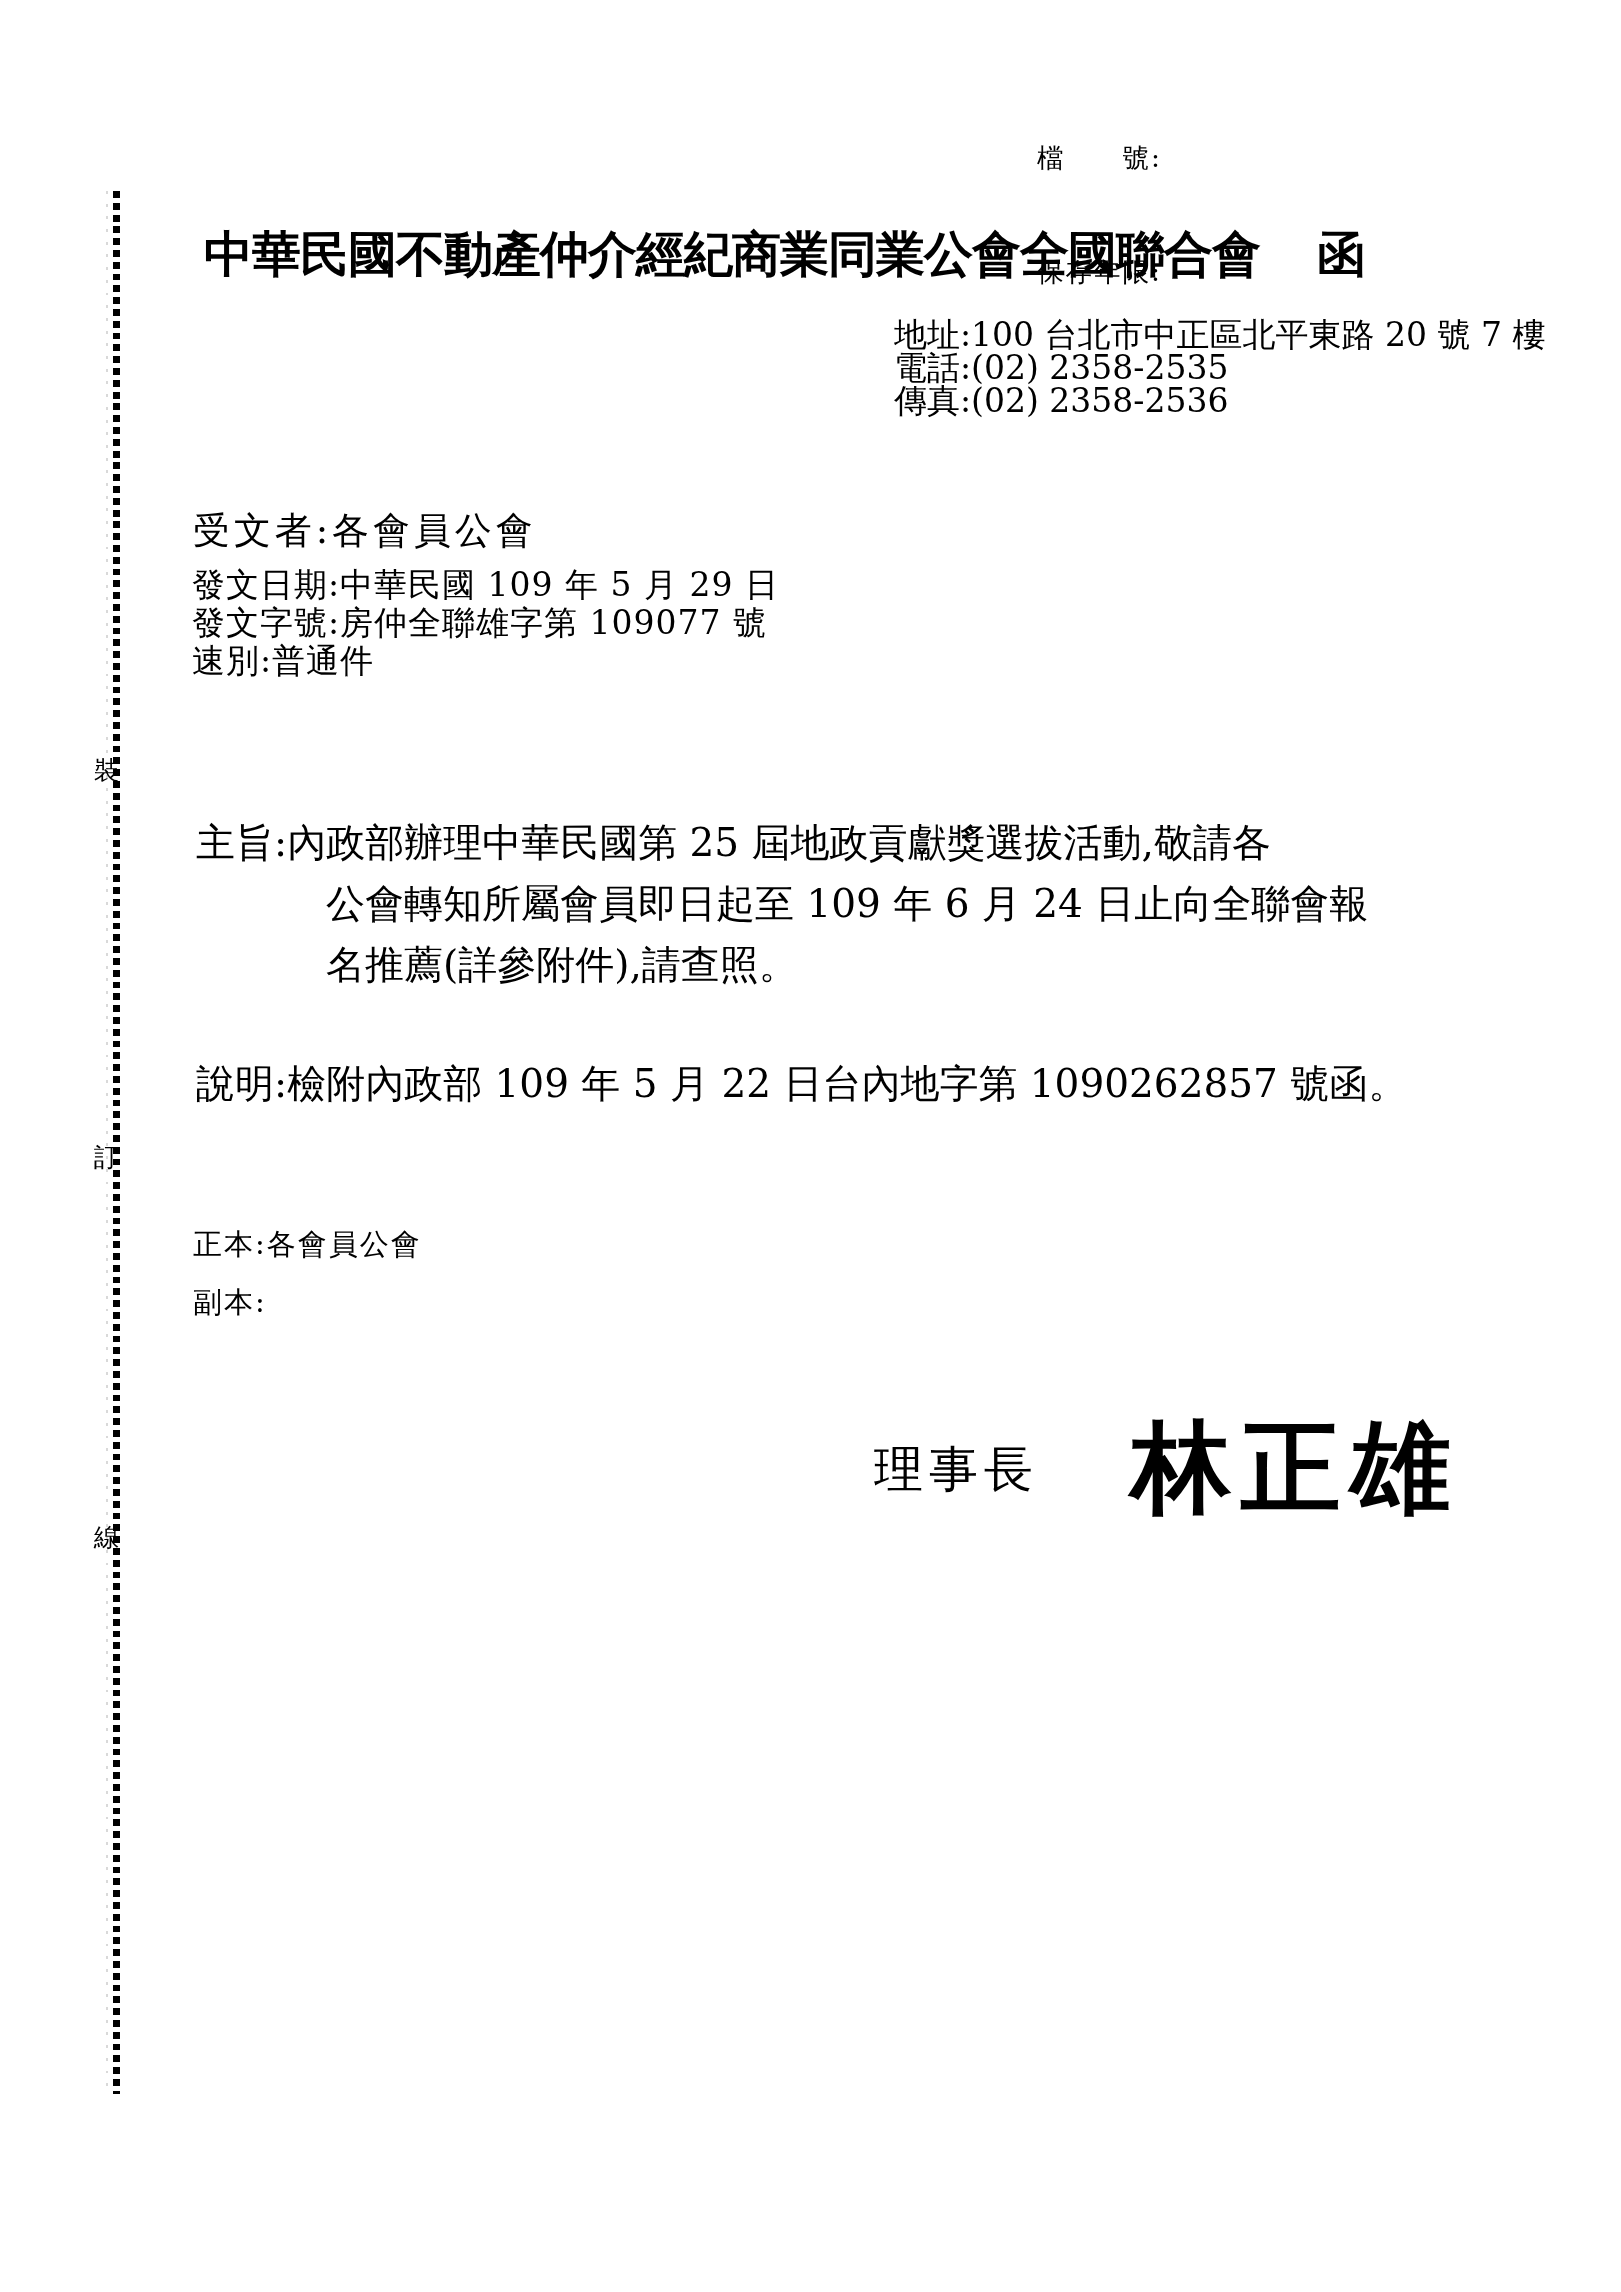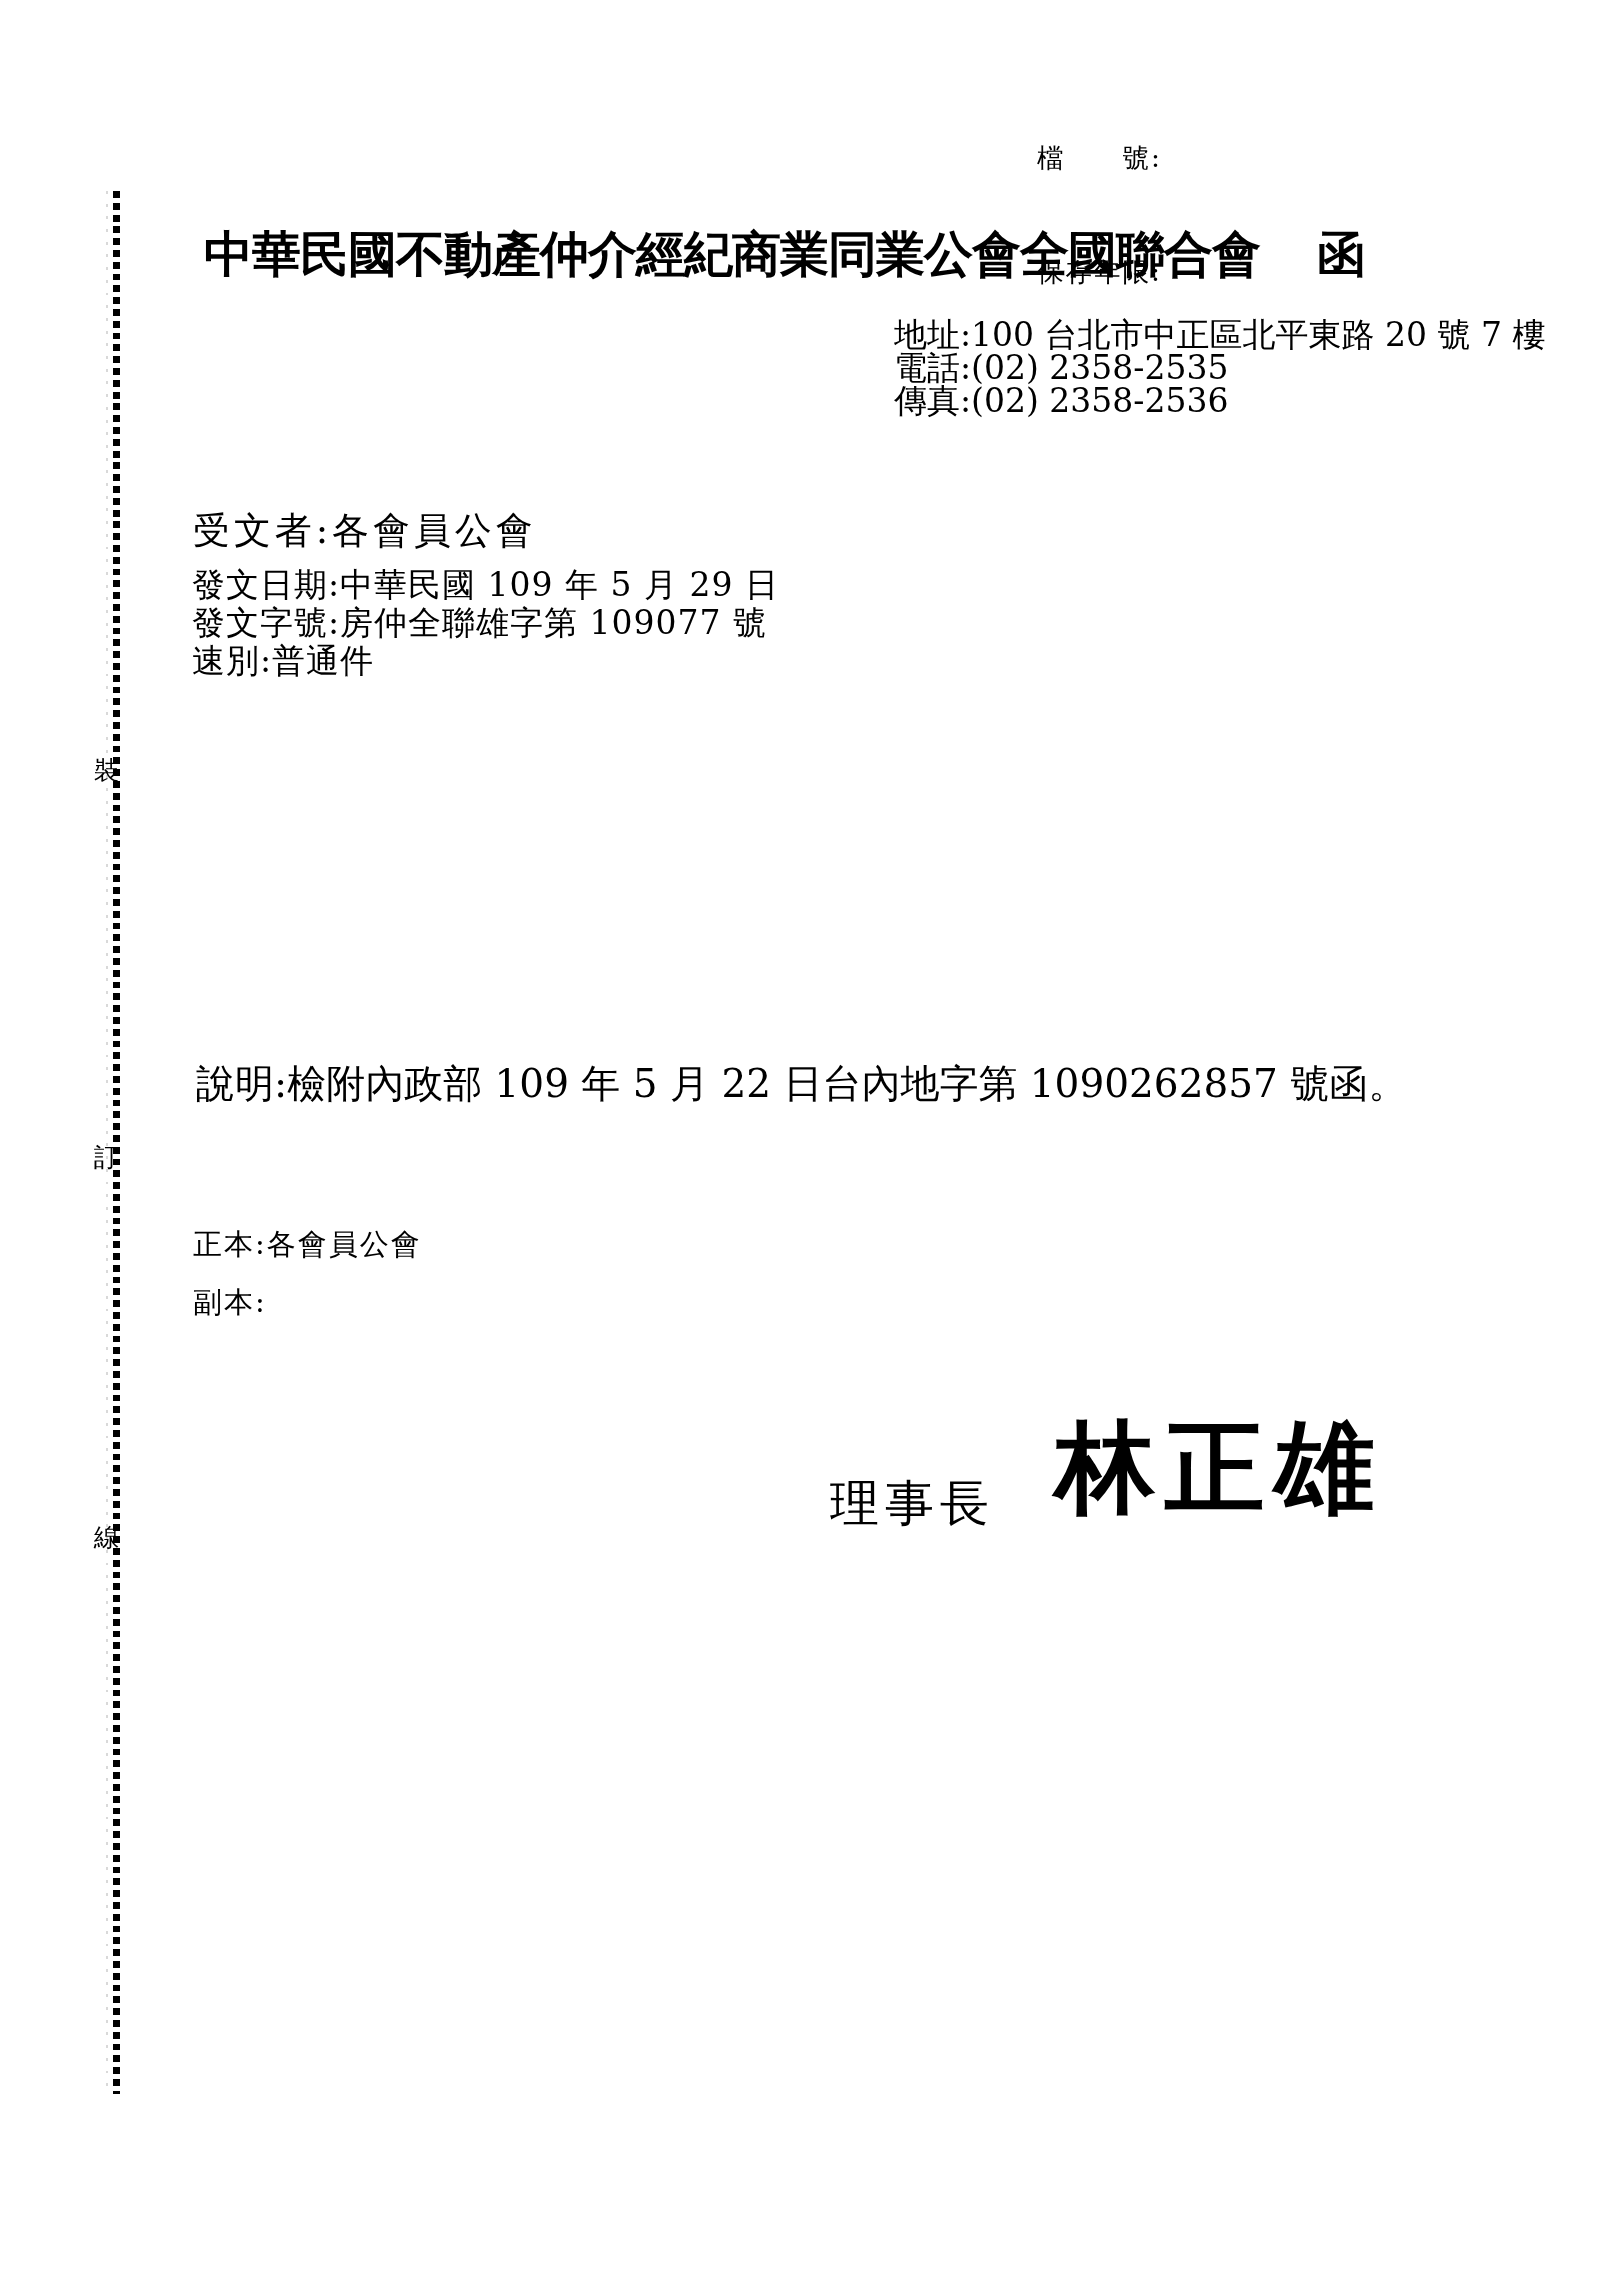--- a/index.html
+++ b/index.html
@@ -94,25 +94,26 @@
     top: 1215px;
     font-size: 29px;
     line-height: 58px;
     letter-spacing: 2px;
     white-space: nowrap;
   }
 
   
   .signature {
     position: absolute;
-    left: 830px;
+    left: 874px;
     top: 1402px;
     display: flex;
-    align-items: flex-end;
+    align-items: center;
     white-space: nowrap;
+    gap: 32px;
   }
   .sig-title { font-size: 49px; letter-spacing: 5.9px; }
   .sig-name  { font-size: 100px; font-weight: bold; margin-left: 60px; letter-spacing: 9.8px; }
 
   
   .binding-line {
     position: absolute;
     left: 113px;
     top: 191px;
     width: 6.9px;
@@ -165,20 +166,25 @@
   </div>
 
   <div class="recipient">受文者:各會員公會</div>
 
   <div class="meta">
     <div>發文日期:中華民國 109 年 5 月 29 日</div>
     <div>發文字號:房仲全聯雄字第 109077 號</div>
     <div>速別:普通件</div>
   </div>
 
+  <div class="subject">
+    <div><span>主旨:</span><span>內政部辦理中華民國第 25 屆地政貢獻獎選拔活動,敬請各</span></div>
+    <div class="cont">公會轉知所屬會員即日起至 109 年 6 月 24 日止向全聯會報</div>
+    <div class="cont">名推薦(詳參附件),請查照。</div>
+  </div>
 
   <div class="explanation">
     <span>說明:</span><span>檢附內政部 109 年 5 月 22 日台內地字第 1090262857 號函。</span>
   </div>
 
   <div class="copies">
     <div>正本:各會員公會</div>
     <div>副本:</div>
   </div>
 

